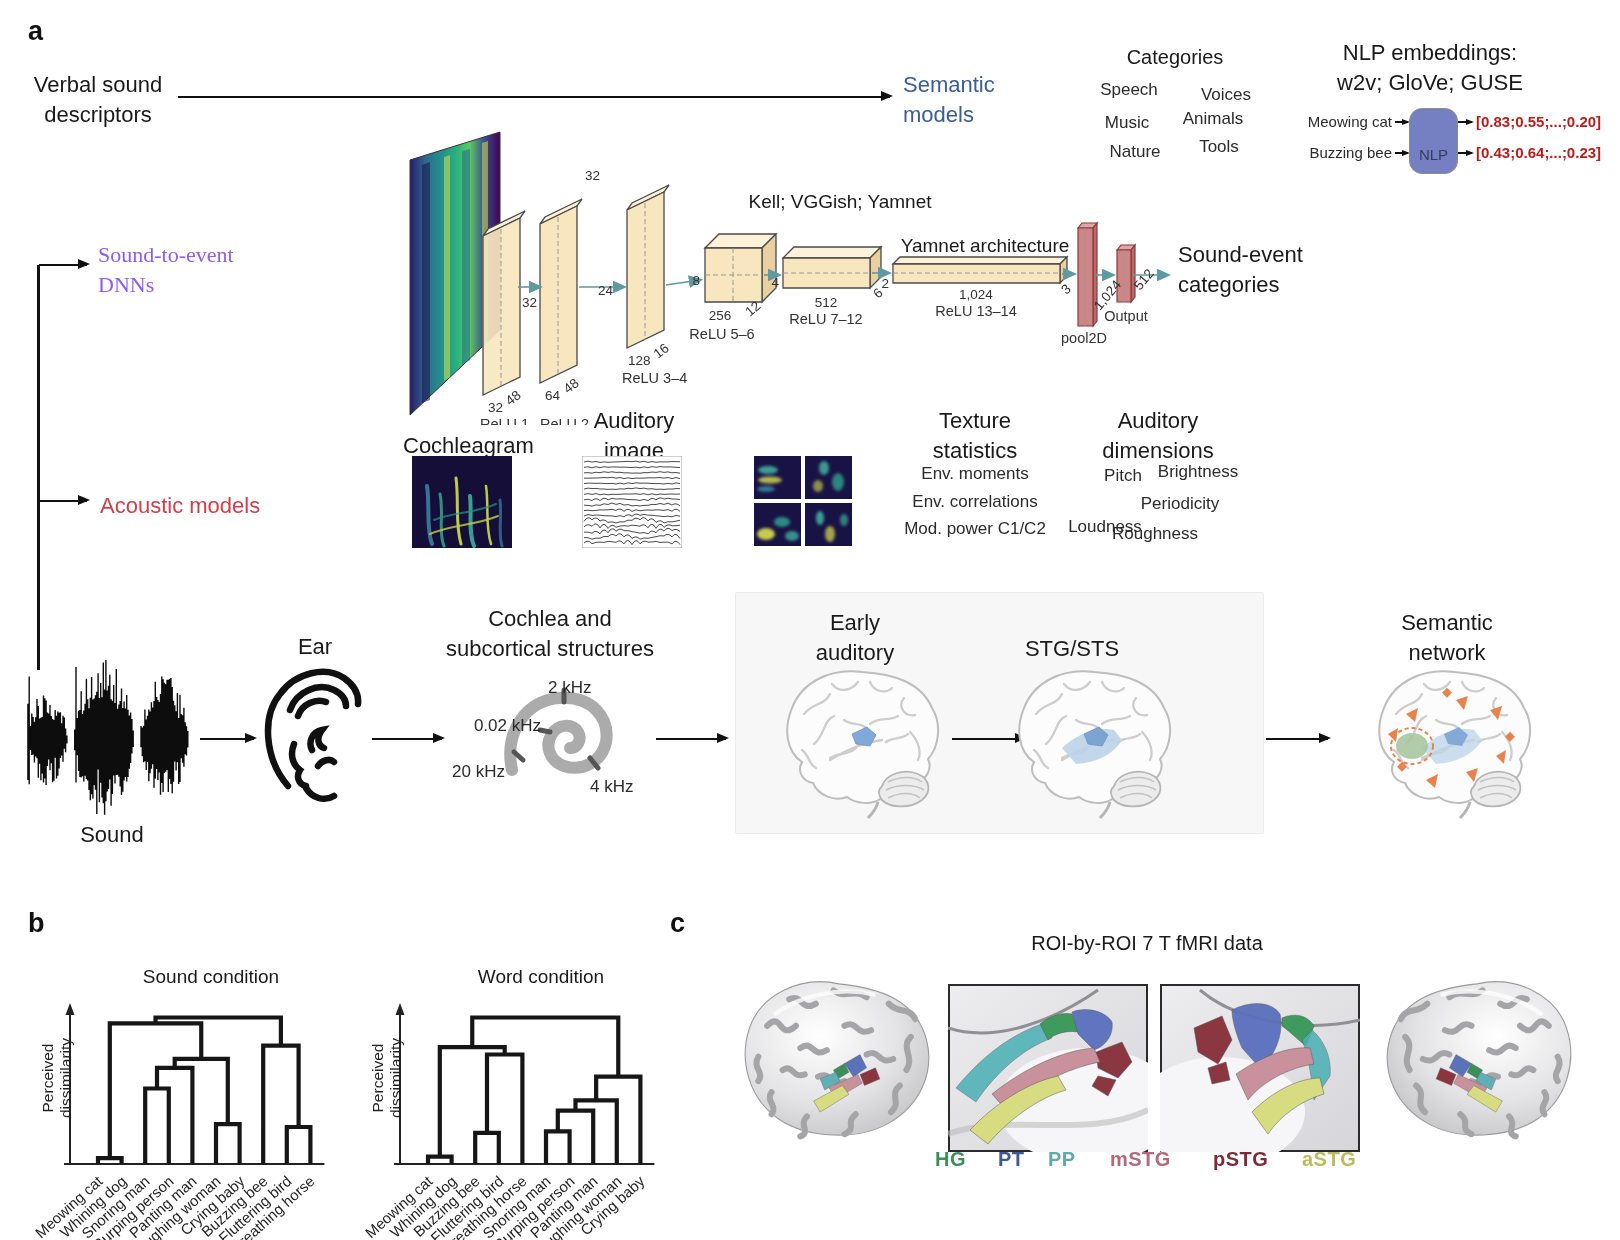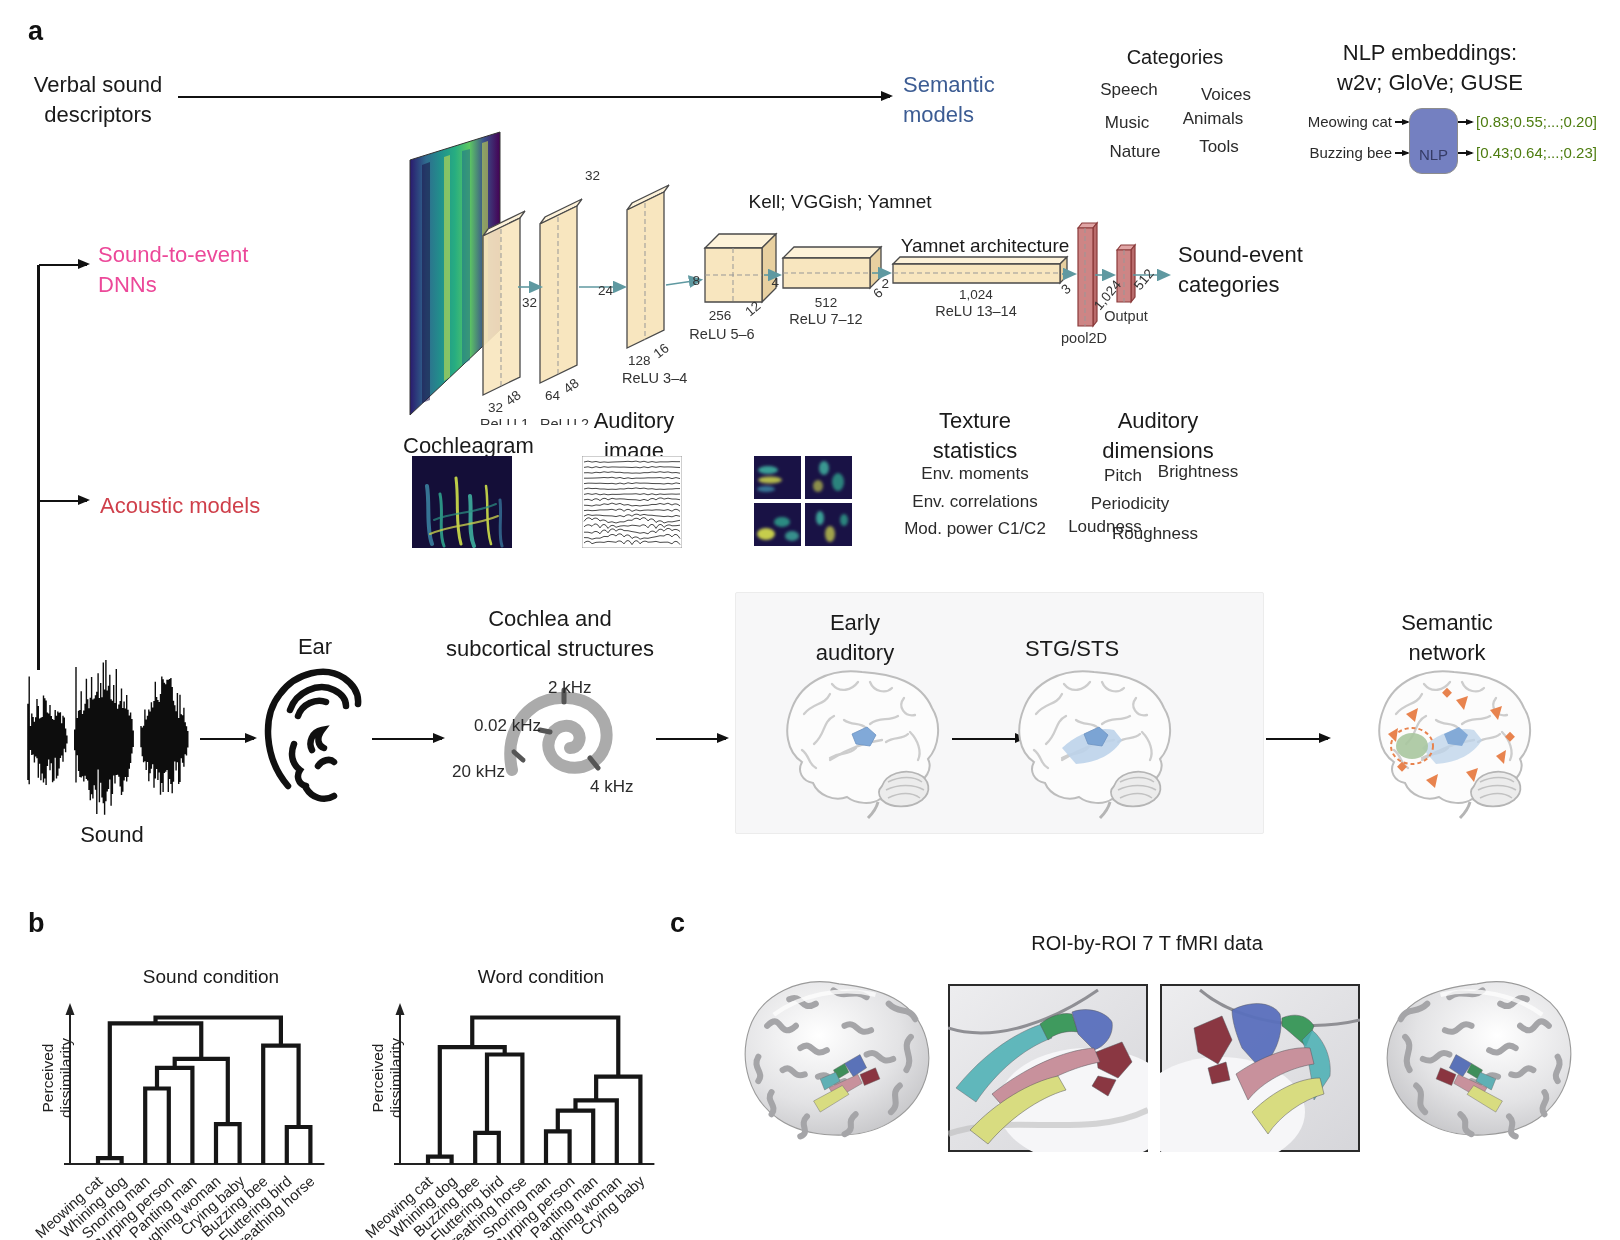--- a/index.html
+++ b/index.html
@@ -4,35 +4,35 @@
 <style>
   html,body{margin:0;padding:0;background:#fff;}
   #canvas{position:relative;width:1620px;height:1240px;background:#fff;overflow:hidden;
           font-family:"Liberation Sans","DejaVu Sans",sans-serif;color:#1c1c1c;}
   .abs{position:absolute;}
   .ctr{text-align:center;}
   .rt{text-align:right;}
   .panel-label{position:absolute;font-weight:700;font-size:27px;color:#111;}
   .lbl{position:absolute;font-size:22px;line-height:1.35;color:#1a1a1a;}
   .small{font-size:17px;color:#2b2b2b;}
-  .green{color:#ec4899;}
+  .green{color:#8b5cf6;font-family:Liberation Serif, serif;}
   .red{color:#cf3f4a;}
   .blue{color:#3c5c93;}
   
   .arr{position:absolute;height:0;border-top:2.6px solid #111;}
   .arr::after{content:'';position:absolute;right:-3px;top:-7px;
     border-left:12px solid #111;border-top:5.7px solid transparent;border-bottom:5.7px solid transparent;}
   .arr-s{border-top-width:2px;}
   .arr-s::after{right:-2px;top:-4.5px;border-left:8px solid #111;border-top:3.5px solid transparent;border-bottom:3.5px solid transparent;}
   .vline{position:absolute;width:2.6px;background:#111;}
   .graybox{position:absolute;background:#f7f7f8;border:1px solid #ececec;border-radius:2px;}
   
   .nlpbox{position:absolute;background:#7480c1;border:1.5px solid #8d8d8d;border-radius:13px;
           display:flex;align-items:flex-end;justify-content:center;color:#353b66;font-size:15px;padding-bottom:10px;box-sizing:border-box;}
-  .nlpout{position:absolute;font-size:15px;color:#4d7c0f;}
+  .nlpout{position:absolute;font-size:15px;color:#b91c1c;font-weight:bold;}
   
   .dendro{position:absolute;width:330px;height:270px;}
   .dendro-title{position:absolute;top:0;left:0;width:330px;text-align:center;font-size:19px;color:#1a1a1a;}
   .dendro-ylabel{position:absolute;left:-62px;top:92px;width:150px;height:40px;transform:rotate(-90deg);
      text-align:center;font-size:15.5px;line-height:1.15;color:#222;}
   .dleaf{position:absolute;width:150px;text-align:right;font-size:15px;color:#1f1f1f;
      transform-origin:100% 50%;transform:rotate(-42deg);white-space:nowrap;}
   .dlink{fill:none;stroke:#161616;stroke-width:4.2;stroke-linejoin:miter;}
   .daxis{fill:none;stroke:#222;stroke-width:2;}
   
@@ -318,21 +318,21 @@
   </div>
   <div class="abs small ctr" style="left:895px;top:464px;width:160px">Env. moments</div>
   <div class="abs small ctr" style="left:895px;top:492px;width:160px">Env. correlations</div>
   <div class="abs small ctr" style="left:895px;top:519px;width:160px">Mod. power C1/C2</div>
   <div class="lbl ctr" style="left:1093px;top:406px;width:130px">
     <div>Auditory</div>
     <div>dimensions</div>
   </div>
   <div class="abs small ctr" style="left:1098px;top:466px;width:50px">Pitch</div>
   <div class="abs small ctr" style="left:1152px;top:462px;width:92px">Brightness</div>
-  <div class="abs small ctr" style="left:1084px;top:494px;width:92px">Periodicity</div>
+  <div class="abs small ctr" style="left:1134px;top:494px;width:92px">Periodicity</div>
   <div class="abs small ctr" style="left:1064px;top:517px;width:82px">Loudness</div>
   <div class="abs small ctr" style="left:1108px;top:524px;width:94px">Roughness</div>
 
   <svg class="abs" style="left:24px;top:650px" width="170" height="175">
     <path id="wave-path" stroke="#0d0d0d" stroke-width="1.4" fill="none" d="M3.9,53.8 L3.9,129.9 M5.2,26.4 L5.2,134.2 M6.5,76.1 L6.5,99.9 M7.8,63.6 L7.8,105.1 M9.1,66.9 L9.1,104.5 M10.4,71.7 L10.4,112.6 M11.7,67.3 L11.7,106.5 M13.0,48.9 L13.0,108.2 M14.3,55.9 L14.3,127.7 M15.6,68.4 L15.6,113.7 M16.9,67.7 L16.9,130.3 M18.2,67.0 L18.2,123.6 M19.5,45.4 L19.5,132.6 M20.8,48.3 L20.8,128.4 M22.1,50.4 L22.1,135.0 M23.4,62.6 L23.4,116.0 M24.7,63.4 L24.7,109.5 M26.0,55.0 L26.0,120.2 M27.3,66.1 L27.3,113.3 M28.6,68.9 L28.6,132.2 M29.9,70.1 L29.9,130.8 M31.2,59.9 L31.2,107.8 M32.5,65.8 L32.5,128.5 M33.8,61.5 L33.8,125.7 M35.1,62.8 L35.1,118.4 M36.4,62.3 L36.4,107.9 M37.7,73.3 L37.7,105.6 M39.0,65.8 L39.0,111.7 M40.3,67.6 L40.3,98.7 M41.6,78.4 L41.6,102.2 M42.9,85.5 L42.9,93.5 M50.7,79.5 L50.7,100.3 M52.0,17.0 L52.0,132.4 M53.3,68.0 L53.3,105.2 M54.6,60.7 L54.6,120.9 M55.9,60.0 L55.9,126.9 M57.2,41.3 L57.2,127.5 M58.5,64.0 L58.5,126.2 M59.8,60.4 L59.8,131.4 M61.1,53.8 L61.1,125.7 M62.4,28.7 L62.4,129.1 M63.7,49.3 L63.7,130.6 M65.0,58.3 L65.0,140.0 M66.3,47.7 L66.3,150.3 M67.6,26.9 L67.6,144.2 M68.9,49.5 L68.9,148.6 M70.2,48.6 L70.2,135.2 M71.5,45.2 L71.5,139.7 M72.8,41.7 L72.8,164.0 M74.1,23.2 L74.1,119.4 M75.4,48.1 L75.4,152.3 M76.7,33.0 L76.7,132.7 M78.0,47.2 L78.0,147.6 M79.3,12.6 L79.3,153.3 M80.6,39.4 L80.6,164.8 M81.9,10.0 L81.9,151.2 M83.2,40.4 L83.2,141.6 M84.5,35.8 L84.5,138.9 M85.8,24.7 L85.8,129.5 M87.1,49.2 L87.1,155.8 M88.4,50.8 L88.4,144.0 M89.7,35.0 L89.7,125.4 M91.0,53.0 L91.0,133.5 M92.3,19.1 L92.3,124.9 M93.6,58.7 L93.6,124.8 M94.9,54.4 L94.9,126.7 M96.2,51.1 L96.2,136.5 M97.5,38.5 L97.5,144.9 M98.8,58.1 L98.8,141.7 M100.1,51.6 L100.1,130.6 M101.4,58.5 L101.4,127.0 M102.7,44.9 L102.7,131.4 M104.0,59.8 L104.0,126.9 M105.3,65.6 L105.3,118.8 M106.6,62.5 L106.6,113.0 M107.9,69.0 L107.9,103.4 M109.2,80.5 L109.2,96.9 M117.0,76.0 L117.0,97.3 M118.3,77.5 L118.3,106.2 M119.6,75.7 L119.6,112.2 M120.9,59.5 L120.9,111.3 M122.2,69.4 L122.2,119.9 M123.5,65.8 L123.5,112.1 M124.8,59.6 L124.8,131.2 M126.1,61.6 L126.1,123.2 M127.4,52.3 L127.4,118.8 M128.7,57.5 L128.7,114.2 M130.0,51.1 L130.0,137.7 M131.3,31.7 L131.3,128.5 M132.6,47.1 L132.6,119.1 M133.9,50.0 L133.9,130.0 M135.2,51.9 L135.2,122.6 M136.5,44.0 L136.5,144.8 M137.8,26.5 L137.8,133.1 M139.1,29.3 L139.1,141.9 M140.4,32.8 L140.4,123.0 M141.7,34.3 L141.7,121.8 M143.0,29.7 L143.0,119.9 M144.3,29.8 L144.3,142.1 M145.6,29.0 L145.6,129.0 M146.9,27.9 L146.9,134.0 M148.2,37.1 L148.2,143.2 M149.5,50.7 L149.5,131.8 M150.8,55.3 L150.8,111.5 M152.1,61.3 L152.1,120.5 M153.4,43.0 L153.4,112.3 M154.7,68.1 L154.7,134.1 M156.0,44.8 L156.0,131.9 M157.3,64.2 L157.3,108.2 M158.6,65.3 L158.6,112.8 M159.9,57.8 L159.9,116.8 M161.2,72.3 L161.2,104.2 M162.5,76.2 L162.5,105.6 M163.8,80.9 L163.8,97.4 "></path>
   </svg>
   <div class="lbl ctr" style="left:62px;top:820px;width:100px">Sound</div>
   <div class="arr" style="left:200px;top:738px;width:54px"></div>
 
   <div class="lbl ctr" style="left:285px;top:632px;width:60px">Ear</div>
@@ -488,14 +488,22 @@
       <path d="M72,26 C92,16 112,18 120,30 C124,48 116,72 100,84 L82,64 C76,50 72,36 72,26 Z" fill="#5a70bd" opacity="0.95"></path>
       <path d="M122,34 C136,28 148,32 154,42 L146,62 C136,54 128,46 122,42 Z" fill="#3f9a5e"></path>
       <path d="M152,46 C164,56 172,74 170,92 L154,116 C152,96 148,70 142,56 Z" fill="#49b0b4" opacity="0.85"></path>
       <path d="M76,90 C102,72 130,62 150,64 L154,80 C128,84 102,98 88,116 Z" fill="#c8919c"></path>
       <path d="M92,128 C114,106 140,94 160,94 L164,110 C142,116 120,132 108,150 Z" fill="#d8dc80"></path>
     </g>
   </svg>
   <svg class="abs" style="left:1372px;top:964px" width="210" height="190" viewBox="0 0 190 160">
     <use href="#brainC" transform="translate(190,0) scale(-1,1)"></use>
   </svg>
+  <div id="roi-legend" class="abs" style="left:930px;top:1148px;width:480px;height:30px">
+      <span class="roi" style="left: 5px; color: rgb(62, 142, 90);">HG</span>
+      <span class="roi" style="left: 68px; color: rgb(63, 90, 150);">PT</span>
+      <span class="roi" style="left: 118px; color: rgb(95, 168, 173);">PP</span>
+      <span class="roi" style="left: 180px; color: rgb(176, 106, 122);">mSTG</span>
+      <span class="roi" style="left: 283px; color: rgb(122, 42, 56);">pSTG</span>
+      <span class="roi" style="left: 372px; color: rgb(184, 189, 94);">aSTG</span>
+    </div>
 
 </div>
 
 </body></html>

